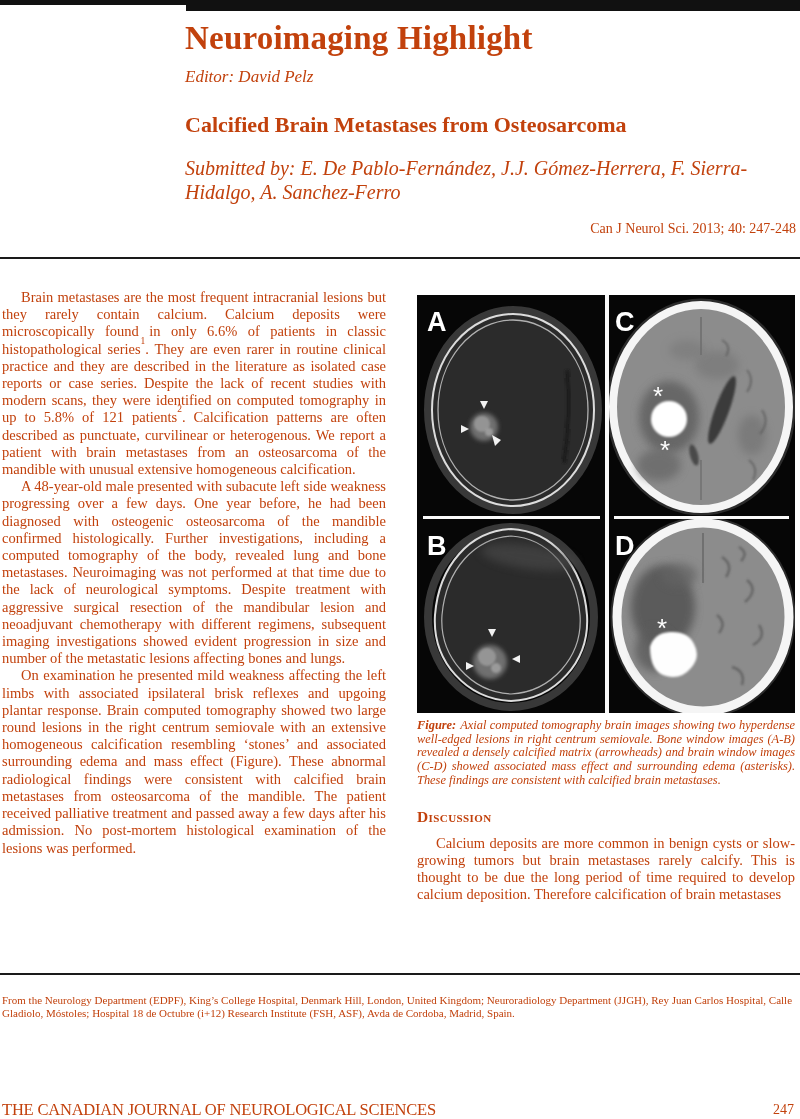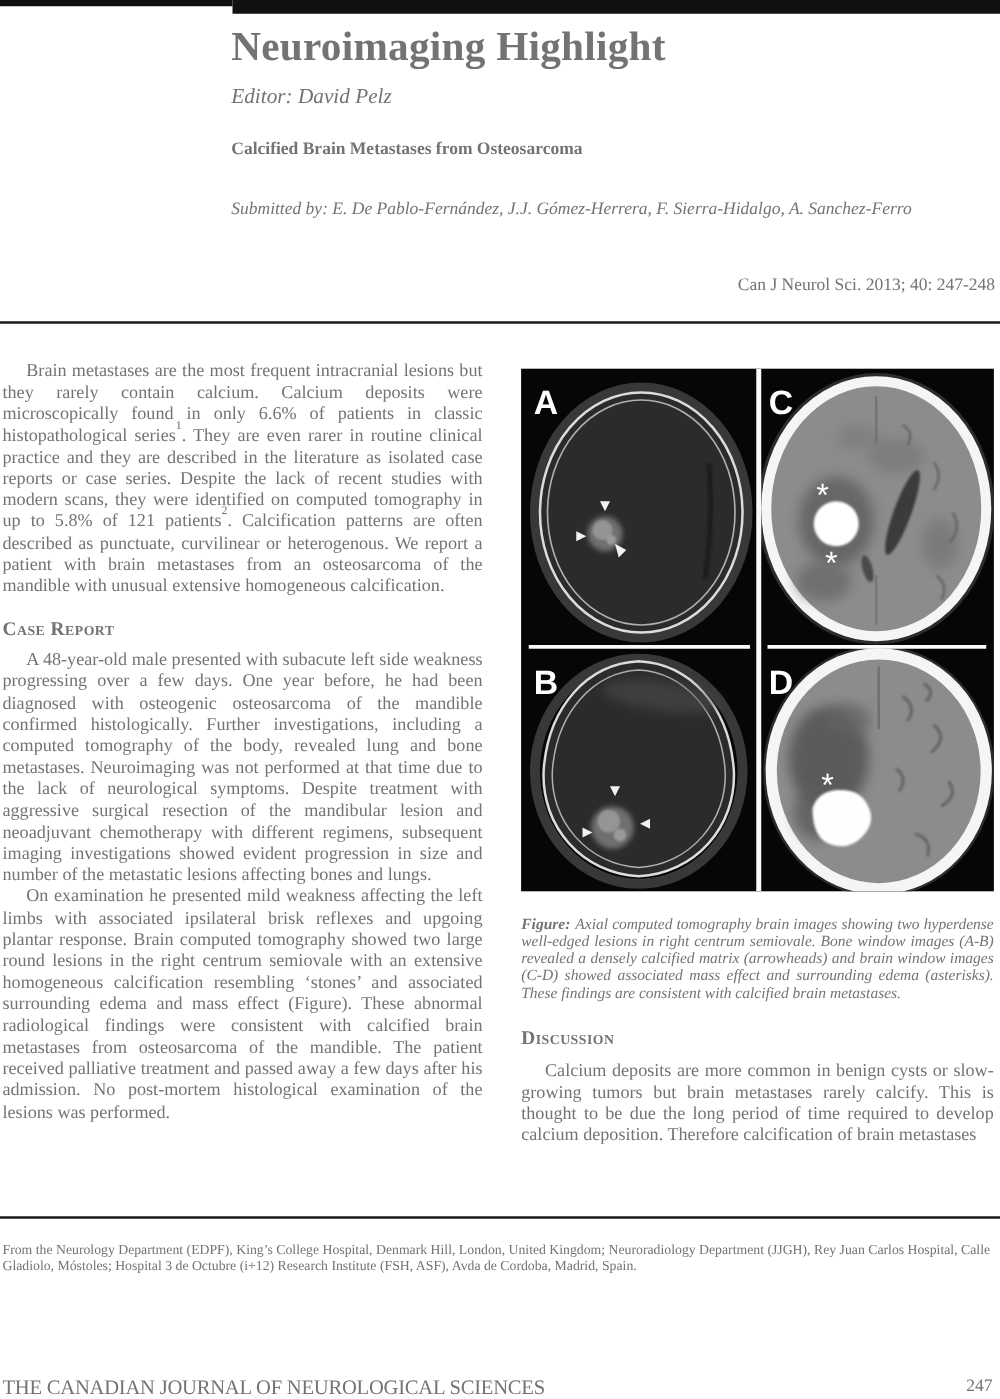--- a/index.html
+++ b/index.html
@@ -2,33 +2,33 @@
 <html><head>
 <meta charset="utf-8">
 <style>
   html, body { margin: 0; padding: 0; background: #ffffff; }
   .page {
     position: relative;
     width: 800px;
     height: 1119px;
     background: #ffffff;
     font-family: "Liberation Serif", serif;
-    color: #737373;
+    color: #c2410c;
     overflow: hidden;
   }
   
   .bar-left  { position: absolute; left: 0;   top: 0; width: 186px; height: 5px;  background: #111; }
   .bar-right { position: absolute; left: 186px; top: 0; width: 614px; height: 11px; background: #111; }
 
   
   .header { position: absolute; left: 185px; top: 0; width: 612px; }
   .section-title { position: absolute; left: 0; top: 20px; font-size: 33px; font-weight: bold; letter-spacing: 0.2px; white-space: nowrap; }
   .editor-line   { position: absolute; left: 0; top: 67px; font-size: 17px; font-style: italic; text-align: center; }
-  .article-title { position: absolute; left: 0; top: 112px; font-size: 14px; font-weight: bold; white-space: nowrap; }
-  .submitted     { position: absolute; left: 0; top: 156px; width: 600px; font-size: 14px; font-style: italic; line-height: 24px; }
+  .article-title { position: absolute; left: 0; top: 112px; font-size: 22px; font-weight: bold; white-space: nowrap; }
+  .submitted     { position: absolute; left: 0; top: 156px; width: 600px; font-size: 20px; font-style: italic; line-height: 24px; }
   .citation      { position: absolute; right: 4px; top: 221px; font-size: 14px; }
 
   .rule-header { position: absolute; left: 0; top: 257px; width: 800px; height: 2px; background: #1a1a1a; }
   .rule-footer { position: absolute; left: 0; top: 973px; width: 800px; height: 2px; background: #1a1a1a; }
 
   
   .col-left  { position: absolute; left: 2px;   top: 289px; width: 384px; }
   .col-right { position: absolute; left: 417px; top: 295px; width: 378px; }
 
   .body-text { font-size: 14.5px; line-height: 17.2px; text-align: justify; margin: 0; }
@@ -41,21 +41,21 @@
     font-weight: bold;
     font-variant: small-caps;
     letter-spacing: 0.4px;
   }
   .col-right h2.sec-heading { margin-top: 20px; margin-bottom: 9px; }
 
   
   .figure-wrap { width: 378px; height: 418px; background: #060606; }
   .figure-wrap svg { display: block; }
   .fig-caption {
-    margin-top: 20px;
+    margin-top: 6px;
     font-size: 12.4px;
     line-height: 13.7px;
     font-style: italic;
     text-align: justify;
   }
   .fig-caption .cap-label { font-weight: bold; margin-right: 4px; }
 
   
   .footnotes { position: absolute; left: 2px; top: 994px; width: 794px; font-size: 11px; line-height: 13.4px; }
   .footnotes p { margin: 0; }
@@ -80,21 +80,20 @@
     <div class="article-title">Calcified Brain Metastases from Osteosarcoma</div>
     <div class="submitted">Submitted by: E. De Pablo-Fernández, J.J. Gómez-Herrera, F. Sierra-Hidalgo, A. Sanchez-Ferro</div>
   </div>
   <div class="citation">Can J Neurol Sci. 2013; 40: 247-248</div>
 
   <div class="rule-header"></div>
 
   <div class="col-left">
     <p class="body-text indent"><span>Brain metastases are the most frequent intracranial lesions but they rarely contain calcium. Calcium deposits were microscopically found in only 6.6% of patients in classic histopathological series</span><sup class="ref">1</sup><span>. They are even rarer in routine clinical practice and they are described in the literature as isolated case reports or case series. Despite the lack of recent studies with modern scans, they were identified on computed tomography in up to 5.8% of 121 patients</span><sup class="ref">2</sup><span>. Calcification patterns are often described as punctuate, curvilinear or heterogenous. We report a patient with brain metastases from an osteosarcoma of the mandible with unusual extensive homogeneous calcification.</span></p>
 
-    <h2 class="sec-heading">Case Report</h2>
     <p class="body-text indent">A 48-year-old male presented with subacute left side weakness progressing over a few days. One year before, he had been diagnosed with osteogenic osteosarcoma of the mandible confirmed histologically. Further investigations, including a computed tomography of the body, revealed lung and bone metastases. Neuroimaging was not performed at that time due to the lack of neurological symptoms. Despite treatment with aggressive surgical resection of the mandibular lesion and neoadjuvant chemotherapy with different regimens, subsequent imaging investigations showed evident progression in size and number of the metastatic lesions affecting bones and lungs.</p>
     <p class="body-text indent" style="margin-top:0;">On examination he presented mild weakness affecting the left limbs with associated ipsilateral brisk reflexes and upgoing plantar response. Brain computed tomography showed two large round lesions in the right centrum semiovale with an extensive homogeneous calcification resembling ‘stones’ and associated surrounding edema and mass effect (Figure). These abnormal radiological findings were consistent with calcified brain metastases from osteosarcoma of the mandible. The patient received palliative treatment and passed away a few days after his admission. No post-mortem histological examination of the lesions was performed.</p>
   </div>
 
   <div class="col-right">
     <div class="figure-wrap">
       <svg viewBox="0 0 378 418" width="378" height="418">
         <defs>
           <filter id="b1" x="-50%" y="-50%" width="200%" height="200%">
               <feGaussianBlur stdDeviation="1"></feGaussianBlur>
@@ -188,21 +187,21 @@
 
     <div class="fig-caption"><span class="cap-label">Figure:</span><span>Axial computed tomography brain images showing two hyperdense well-edged lesions in right centrum semiovale. Bone window images (A-B) revealed a densely calcified matrix (arrowheads) and brain window images (C-D) showed associated mass effect and surrounding edema (asterisks). These findings are consistent with calcified brain metastases.</span></div>
 
     <h2 class="sec-heading">Discussion</h2>
     <p class="body-text indent">Calcium deposits are more common in benign cysts or slow-growing tumors but brain metastases rarely calcify. This is thought to be due the long period of time required to develop calcium deposition. Therefore calcification of brain metastases</p>
   </div>
 
   <div class="rule-footer"></div>
 
   <div class="footnotes">
-    <p>From the Neurology Department (EDPF), King’s College Hospital, Denmark Hill, London, United Kingdom; Neuroradiology Department (JJGH), Rey Juan Carlos Hospital, Calle Gladiolo, Móstoles; Hospital 3 de Octubre (i+12) Research Institute (FSH, ASF), Avda de Cordoba, Madrid, Spain.</p>
+    <p>From the Neurology Department (EDPF), King’s College Hospital, Denmark Hill, London, United Kingdom; Neuroradiology Department (JJGH), Rey Juan Carlos Hospital, Calle Gladiolo, Móstoles; Hospital 18 de Octubre (i+12) Research Institute (FSH, ASF), Avda de Cordoba, Madrid, Spain.</p>
   </div>
 
   <div class="bottom-line">
     <span class="journal-name">THE CANADIAN JOURNAL OF NEUROLOGICAL SCIENCES</span>
     <span class="page-number">247</span>
   </div>
 
 </div>
 
 </body></html>

